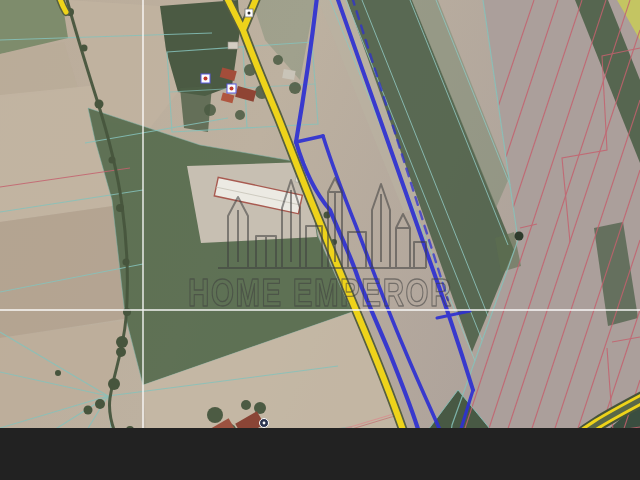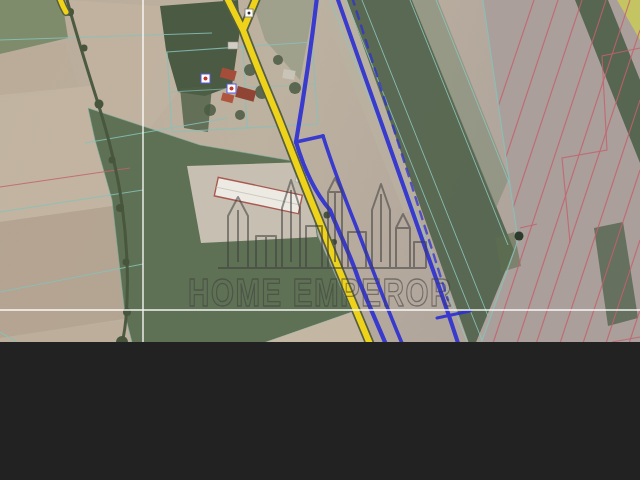--- a/index.html
+++ b/index.html
@@ -1,16 +1,16 @@
 <!DOCTYPE html>
 <html style="--road-yellow: #eed31a; --road-casing-olive: #565f41; --highlighted-parcel-blue: #2e30d2; --cadastral-line-red: #c4616e; --parcel-line-teal: #86c2bb; --crosshair-white: #ffffff; --watermark-gray: #3f3f3f;"><head>
 <meta charset="utf-8">
 <style>
   html,body{margin:0;padding:0;background:#222;}
-  .stage{position:relative;width:640px;height:342px;overflow:hidden;background:#b91c1c;}
+  .stage{position:relative;width:640px;height:428px;overflow:hidden;background:#b91c1c;}
   svg{display:block;}
   text.wm{font-family:"Liberation Sans",sans-serif;font-weight:700;}
 </style>
 </head>
 <body>
 
 <div class="stage">
 <svg width="640" height="480" viewBox="0 0 640 480">
   <defs>
     <clipPath id="clipM">

